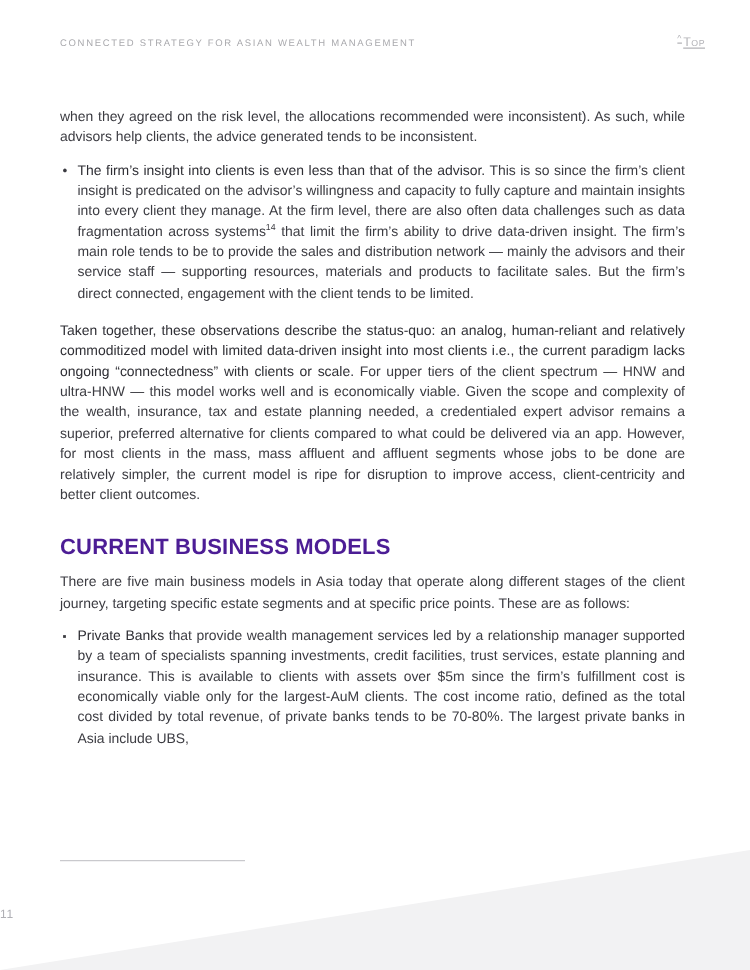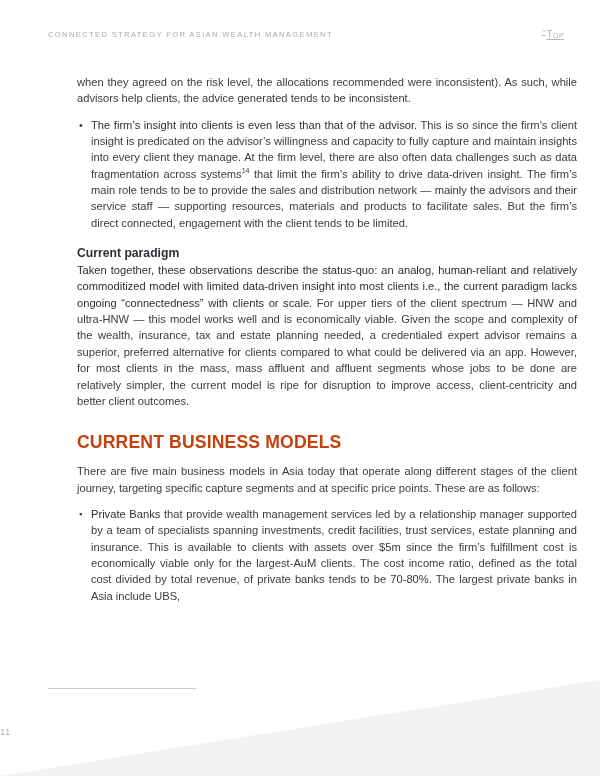--- a/index.html
+++ b/index.html
@@ -60,23 +60,22 @@
     margin-right: 1px;
     position: relative;
     top: -1px;
   }
   .top-link .top-word { font-variant: small-caps; font-size: 10px; }
 
   
   .content {
     position: absolute;
     left: 48px;
-    top: 74px;
+    top: 86px;
     width: 500px;
-    margin-left: 29px;
   }
   p, ul {
     margin: 0;
   }
   .body-text {
     font-size: 11.15px;
     line-height: 16.35px;
     color: #3b3b41;
     text-align: justify;
     -webkit-hyphens: none;
@@ -119,21 +118,21 @@
     font-size: 12.2px;
     font-weight: bold;
     color: #2e2e34;
     margin: 0;
     line-height: 17px;
   }
 
   .section-head {
     font-size: 17.6px;
     font-weight: bold;
-    color: #c2410c;
+    color: #4c1d95;
     letter-spacing: 0.15px;
     line-height: 22px;
     margin: 0;
   }
 
   .sp-14 { height: 14px; }
   .sp-10 { height: 10px; }
   .sp-22 { height: 22px; }
 
   
@@ -197,31 +196,30 @@
 
     <ul class="bullets">
       <li>
         <span class="marker">•</span>
         <b>The firm’s insight into clients is even less than that of the advisor.</b><span> This is so since the firm’s client insight is predicated on the advisor’s willingness and capacity to fully capture and maintain insights into every client they manage. At the firm level, there are also often data challenges such as data fragmentation across systems</span><sup class="fn">14</sup><span> that limit the firm’s ability to drive data-driven insight. The firm’s main role tends to be to provide the sales and distribution network — mainly the advisors and their service staff — supporting resources, materials and products to facilitate sales. But the firm’s direct connected, engagement with the client tends to be limited.</span>
       </li>
     </ul>
 
     <div class="sp-14"></div>
 
-    <h3 class="sub-head">Current paradigm</h3>
 
     <p class="body-text"><b>Taken together, these observations describe the status-quo: an analog, human-reliant and relatively commoditized model with limited data-driven insight into most clients i.e., the current paradigm lacks ongoing “connectedness” with clients or scale.</b><span> For upper tiers of the client spectrum — HNW and ultra-HNW — this model works well and is economically viable. Given the scope and complexity of the wealth, insurance, tax and estate planning needed, a credentialed expert advisor remains a superior, preferred alternative for clients compared to what could be delivered via an app. However, for most clients in the mass, mass affluent and affluent segments whose jobs to be done are relatively simpler, the current model is ripe for disruption to improve access, client-centricity and better client outcomes.</span></p>
 
     <div class="sp-22"></div>
 
     <h2 class="section-head">CURRENT BUSINESS MODELS</h2>
 
     <div class="sp-10"></div>
 
-    <p class="body-text">There are five main business models in Asia today that operate along different stages of the client journey, targeting specific capture segments and at specific price points. These are as follows:</p>
+    <p class="body-text">There are five main business models in Asia today that operate along different stages of the client journey, targeting specific estate segments and at specific price points. These are as follows:</p>
 
     <div class="sp-10"></div>
 
     <ul class="bullets">
       <li>
         <span class="marker square">▪</span>
         <b>Private Banks</b><span> that provide wealth management services led by a relationship manager supported by a team of specialists spanning investments, credit facilities, trust services, estate planning and insurance. This is available to clients with assets over $5m since the firm’s fulfillment cost is economically viable only for the largest-AuM clients. The cost income ratio, defined as the total cost divided by total revenue, of private banks tends to be 70-80%. The largest private banks in Asia include UBS,</span>
       </li>
     </ul>
 

